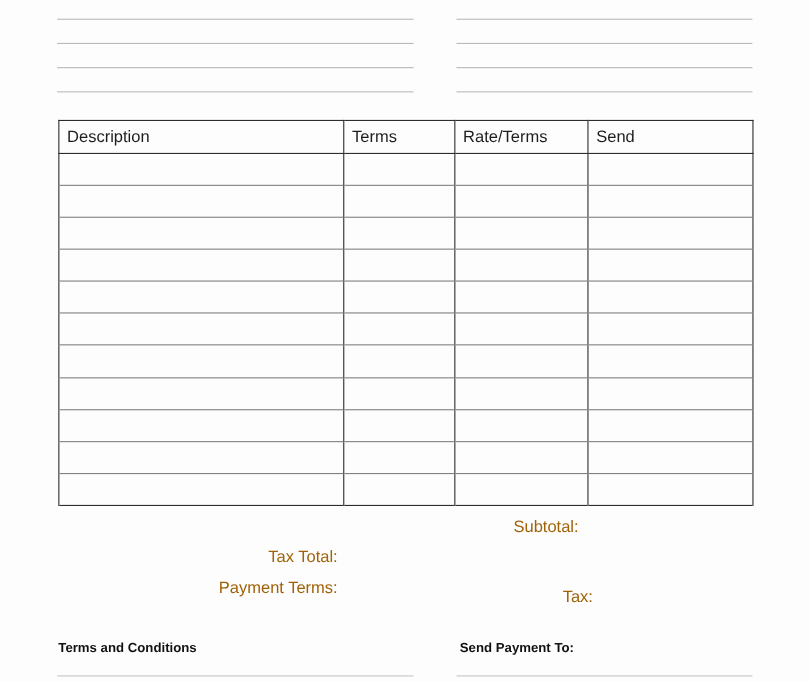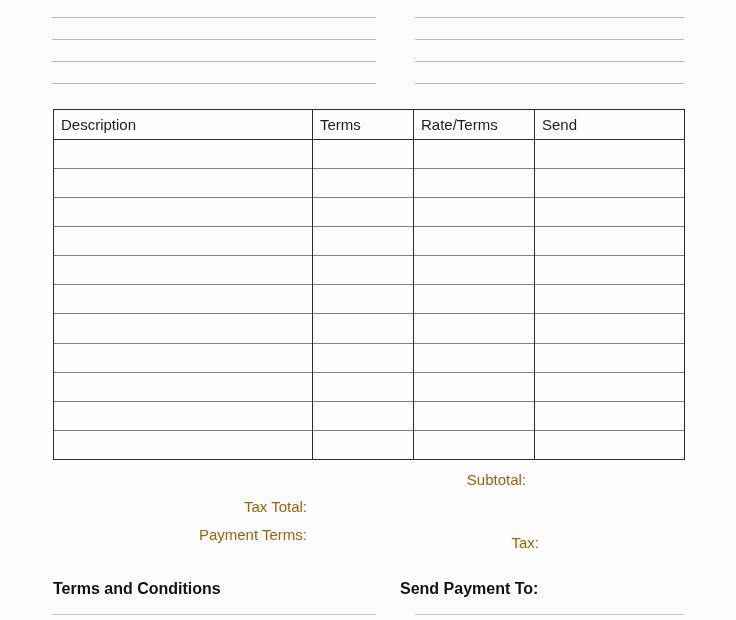--- a/index.html
+++ b/index.html
@@ -49,25 +49,25 @@
     color:#a16207;white-space:nowrap;
   }
   .lbl-subtotal{top:472px;right:210px;}
   .lbl-tax{top:499px;right:197px;margin-top:36px;}
   .lbl-tax-rate{top:499px;right:429px;}
   .lbl-payment-terms{top:527px;right:429px;text-align:right;}
   .lbl-total-due{top:527px;right:208px;font-weight:700;color:#111;}
 
   
   .footer-label{
-    position:absolute;top:583px;font-size:16px;line-height:12px;
+    position:absolute;top:583px;font-size:12px;line-height:12px;
     font-weight:700;color:#111;white-space:nowrap;
   }
   .lbl-terms{left:53px;}
-  .lbl-send{left:400px;}
+  .lbl-send{left:418px;}
   .footer-line{position:absolute;top:614px;height:1px;background:var(--footer-line);}
   .footer-line-left{left:52px;width:324px;}
   .footer-line-right{left:415px;width:269px;}
 </style>
 </head>
 <body>
 
 <div class="page">
 
   <div class="lines-group lines-left">

